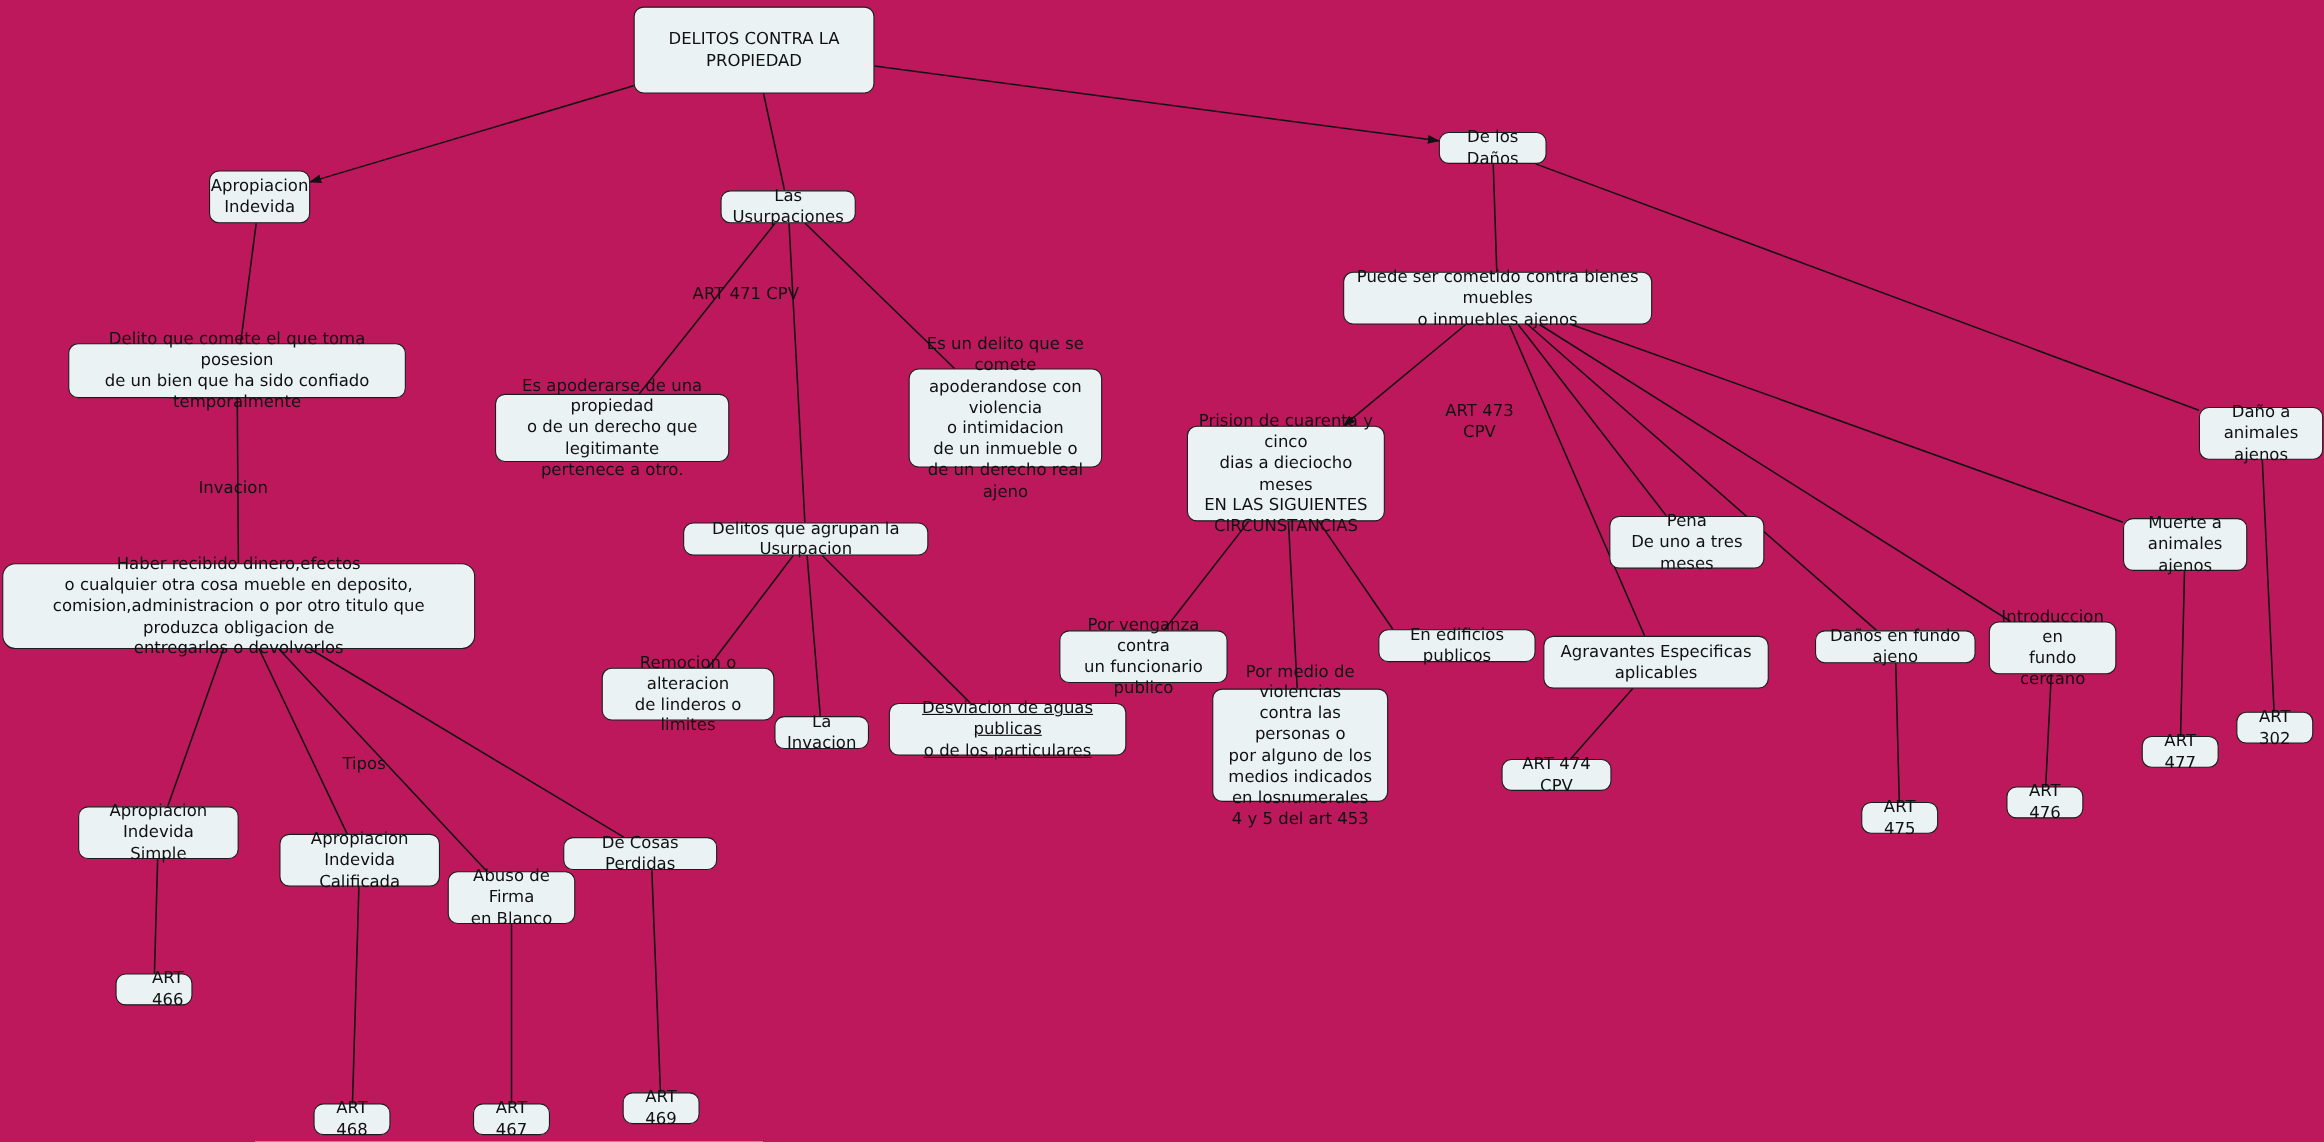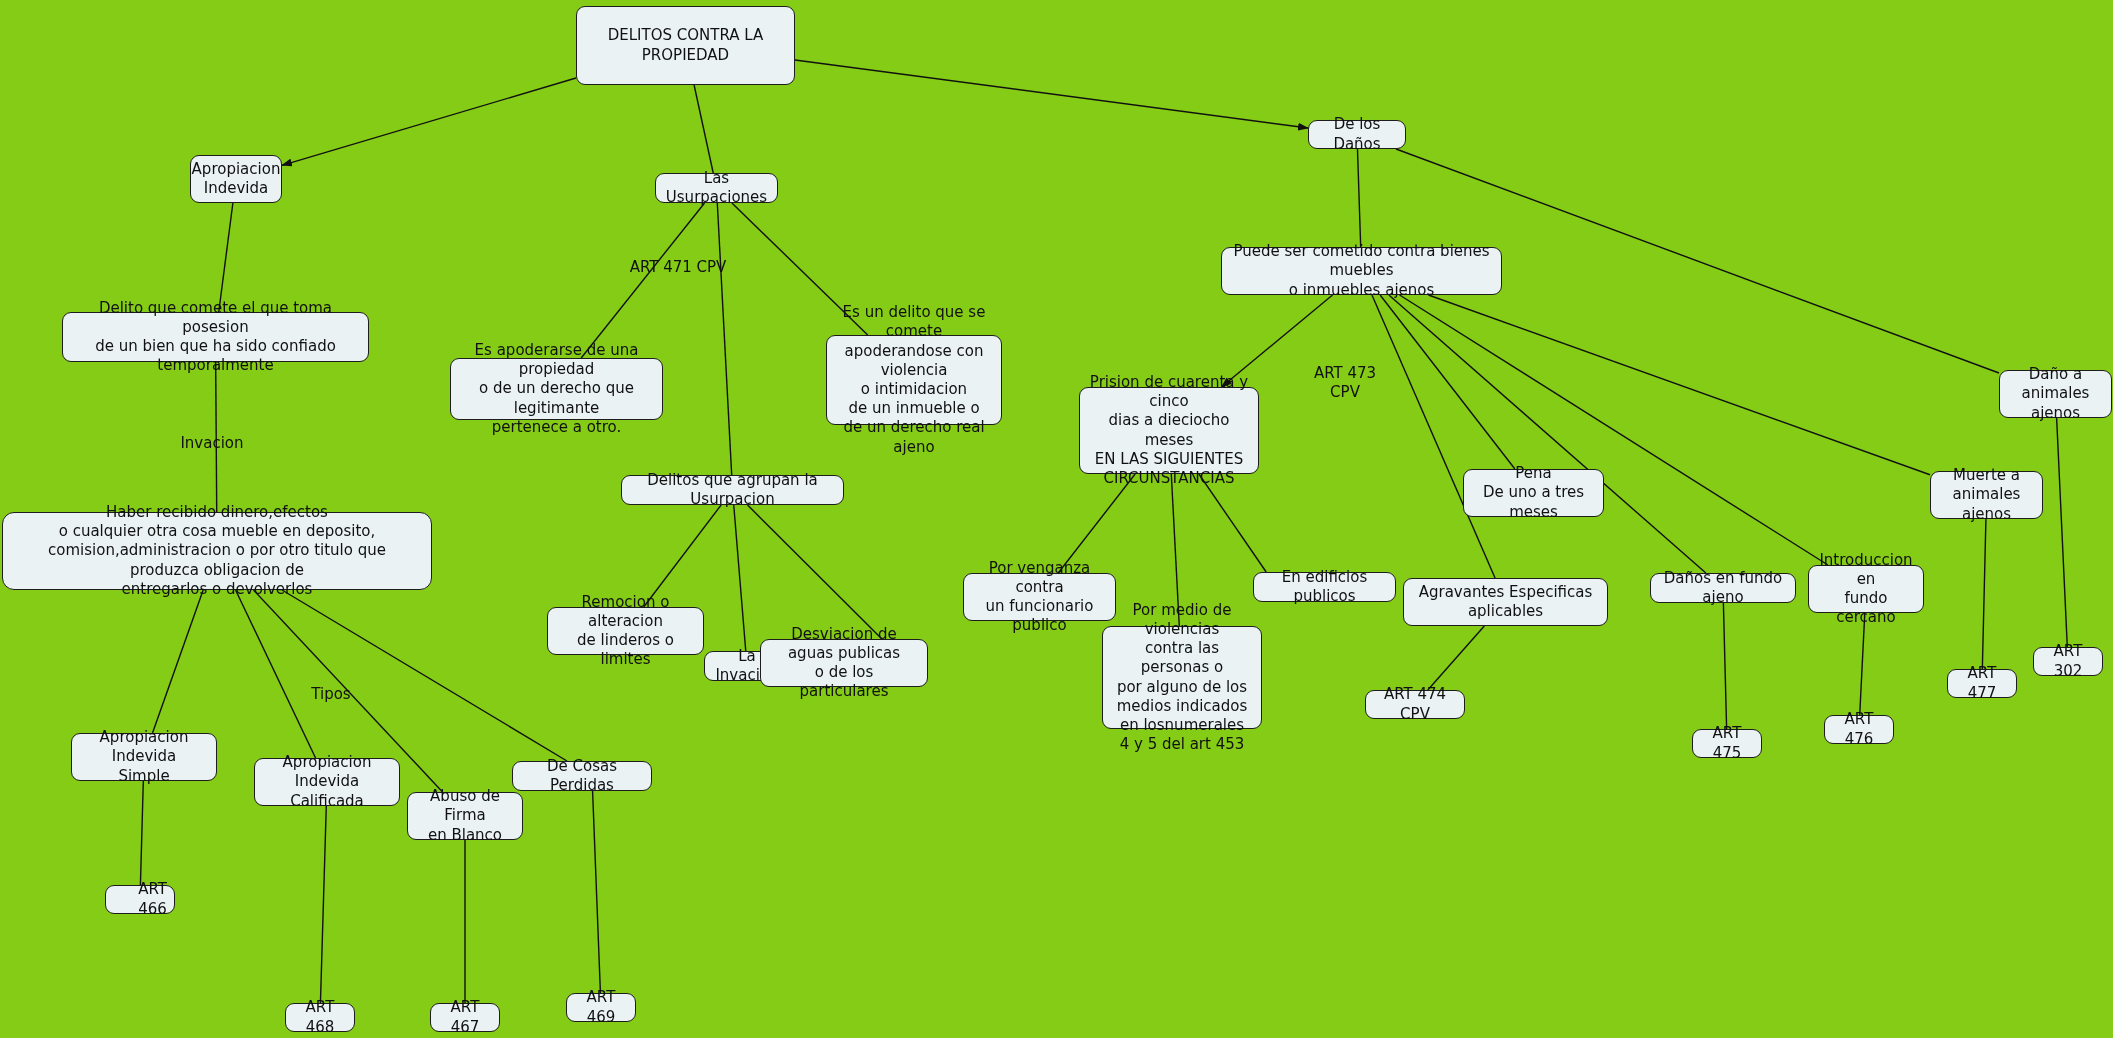--- a/index.html
+++ b/index.html
@@ -1,16 +1,16 @@
 <!DOCTYPE html>
 <html><head>
 <meta charset="utf-8">
 <style>
   html,body{margin:0;padding:0;background:#ffffff;}
-  #canvas{position:relative;width:2113px;height:1038px;background:#84cc16;
+  #canvas{position:relative;width:2113px;height:1038px;background:#be185d;
           font-family:"DejaVu Sans","Liberation Sans",sans-serif;overflow:hidden;}
   #edges{position:absolute;left:0;top:0;width:2113px;height:1038px;}
   .node{position:absolute;box-sizing:border-box;background:#eaf2f4;border:1.4px solid #1d1d1d;
         border-radius:9px;display:flex;align-items:center;justify-content:center;
         text-align:center;color:#111111;line-height:1.28;padding:4px 9px;
         font-size:15px;white-space:pre-line;}
   .label{position:absolute;color:#111111;font-size:15px;text-align:center;
          line-height:1.25;white-space:pre-line;background:transparent;}
 </style>
 </head>
@@ -89,21 +89,21 @@
 pertenece a otro.</div>
       <div class="node" style="left: 826px; top: 335px; width: 176px; min-height: 90px; height: 90px;">Es un delito que se comete
 apoderandose con violencia
 o intimidacion
 de un inmueble o
 de un derecho real ajeno</div>
       <div class="node" style="left: 621px; top: 475px; width: 223px; min-height: 30px; height: 30px;">Delitos que agrupan la Usurpacion</div>
       <div class="node" style="left: 547px; top: 607px; width: 157px; min-height: 48px; height: 48px;">Remocion o alteracion
 de linderos o limites</div>
       <div class="node" style="left: 704px; top: 651px; width: 86px; min-height: 30px; height: 30px;">La Invacion</div>
-      <div class="node" style="left: 760px; top: 639px; width: 168px; min-height: 48px; height: 48px;">Desviacion de aguas publicas
+      <div class="node" style="left: 808px; top: 639px; width: 216px; min-height: 48px; height: 48px; text-decoration: underline;">Desviacion de aguas publicas
 o de los particulares</div>
       <div class="node" style="left: 1221px; top: 247px; width: 281px; min-height: 48px; height: 48px;">Puede ser cometido contra bienes muebles
 o inmuebles ajenos</div>
       <div class="node" style="left: 1079px; top: 387px; width: 180px; min-height: 87px; height: 87px;">Prision de cuarenta y cinco
 dias a dieciocho
 meses
 EN LAS SIGUIENTES
 CIRCUNSTANCIAS</div>
       <div class="node" style="left: 963px; top: 573px; width: 153px; min-height: 48px; height: 48px;">Por venganza contra
 un funcionario publico</div>

